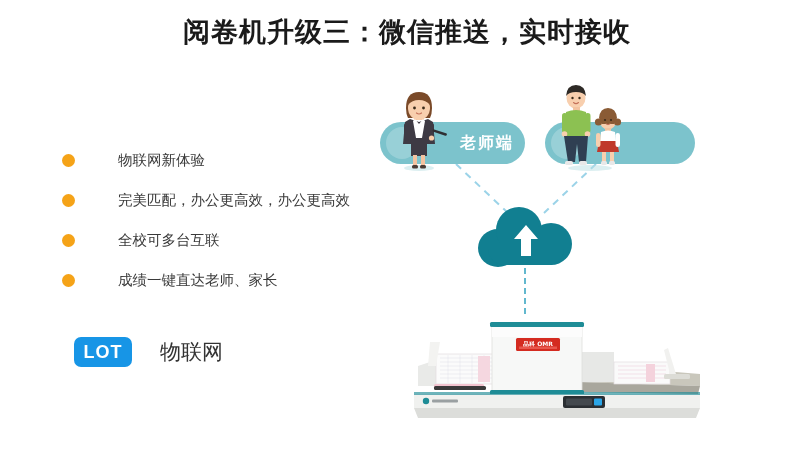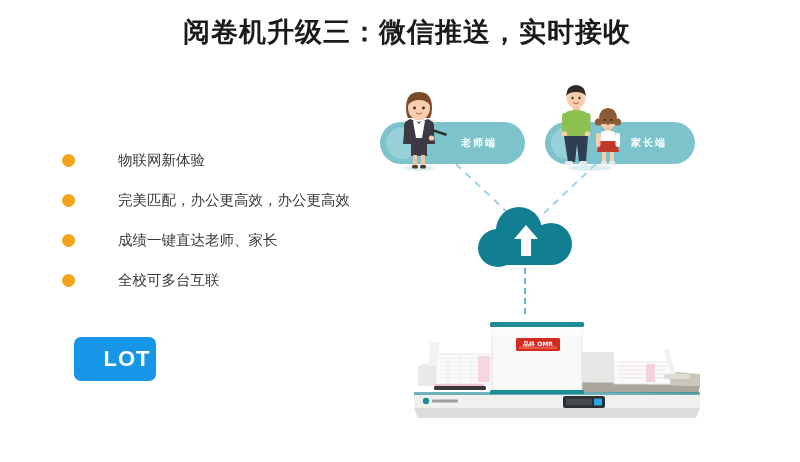--- a/index.html
+++ b/index.html
@@ -68,31 +68,30 @@
   
   #iot-block {
     position: absolute;
     left: 74px;
     top: 337px;
     display: flex;
     align-items: center;
   }
   #iot-badge {
     width: 58px;
-    height: 44px;
+    height: 30px;
     border-radius: 7px;
     background: #1795E6;
     color: #ffffff;
-    font-size: 22px;
+    font-size: 18px;
     font-weight: bold;
     letter-spacing: 1px;
     display: flex;
     align-items: center;
     justify-content: center;
-    padding-left: 24px;
   }
   #iot-label {
     margin-left: 28px;
     font-size: 21px;
     color: #333333;
     font-family: "DejaVu Sans", "Liberation Sans", sans-serif;
   }
 
   
   #stage {
@@ -118,24 +117,24 @@
     position: absolute;
     left: 6px;
     top: 5px;
     width: 32px;
     height: 32px;
     border-radius: 50%;
     background: rgba(255,255,255,0.22);
   }
   .pill-text {
     color: #ffffff;
-    font-size: 10px;
+    font-size: 16px;
     font-weight: bold;
     letter-spacing: 2px;
-    padding-right: 28px;
+    padding-right: 11px;
     font-family: "DejaVu Sans", "Liberation Sans", sans-serif;
     position: relative;
     z-index: 3;
   }
   #pill-teacher { left: 20px; top: 42px; width: 145px; }
   #pill-parent  { left: 185px; top: 42px; width: 150px; }
 
   .figure { position: absolute; z-index: 4; }
 
   
@@ -180,30 +179,31 @@
     <div class="bullet-row">
       <span class="bullet-dot"></span>
       <span class="bullet-text">物联网新体验</span>
     </div>
     <div class="bullet-row">
       <span class="bullet-dot"></span>
       <span class="bullet-text">完美匹配，办公更高效，办公更高效</span>
     </div>
     <div class="bullet-row">
       <span class="bullet-dot"></span>
-      <span class="bullet-text">成绩一键直达老师、家长</span>
+      <span class="bullet-text">全校可多台互联</span>
     </div>
     <div class="bullet-row">
       <span class="bullet-dot"></span>
-      <span class="bullet-text">全校可多台互联</span>
+      <span class="bullet-text">成绩一键直达老师、家长</span>
     </div>
   </div>
 
   <div id="iot-block">
     <div id="iot-badge">LOT</div>
+    <div id="iot-label">物联网</div>
   </div>
 
   <div id="stage">
 
     <svg width="430" height="200" style="position:absolute;left:0;top:0;">
       <line x1="96" y1="84" x2="148" y2="133" stroke="#9BD3E8" stroke-width="2" stroke-dasharray="7,6"></line>
       <line x1="236" y1="84" x2="184" y2="133" stroke="#9BD3E8" stroke-width="2" stroke-dasharray="7,6"></line>
     </svg>
 
     <div class="pill" id="pill-teacher">
@@ -228,21 +228,20 @@
       <rect x="24" y="77" width="6" height="3.5" rx="1.5" fill="#4A3C35"></rect>
       <rect x="32" y="77" width="6" height="3.5" rx="1.5" fill="#4A3C35"></rect>
       <rect x="16" y="35" width="5" height="18" rx="2.5" fill="#3E3A44"></rect>
       <rect x="41" y="35" width="5" height="14" rx="2.5" fill="#3E3A44"></rect>
       <circle cx="43.5" cy="50" r="2.6" fill="#F8CFAE"></circle>
       <rect x="45" y="41" width="15" height="2.6" rx="1.3" fill="#2F2F33" transform="rotate(18 45 41)"></rect>
     </svg>
 
     <div class="pill" id="pill-parent">
       <span class="pill-glow"></span>
-      <span class="pill-text">家长端</span>
     </div>
 
     <svg class="figure" style="left:192px;top:2px;" width="80" height="90" viewBox="0 0 80 90">
       <ellipse cx="38" cy="86" rx="22" ry="3" fill="#b9dfe4" opacity="0.5"></ellipse>
 
       <ellipse cx="24" cy="16" rx="9.5" ry="10.5" fill="#F8CFAE"></ellipse>
       <path d="M14 14 q1-11 10-11 q9 0 10 11 q-3-4-10-4 q-7 0-10 4z" fill="#2E2A26"></path>
       <circle cx="20.5" cy="16" r="1.2" fill="#3a2a1a"></circle>
       <circle cx="27.5" cy="16" r="1.2" fill="#3a2a1a"></circle>
       <path d="M21.5 20.5 q2.5 2.2 5 0" stroke="#C4715A" stroke-width="1.1" fill="none" stroke-linecap="round"></path>

